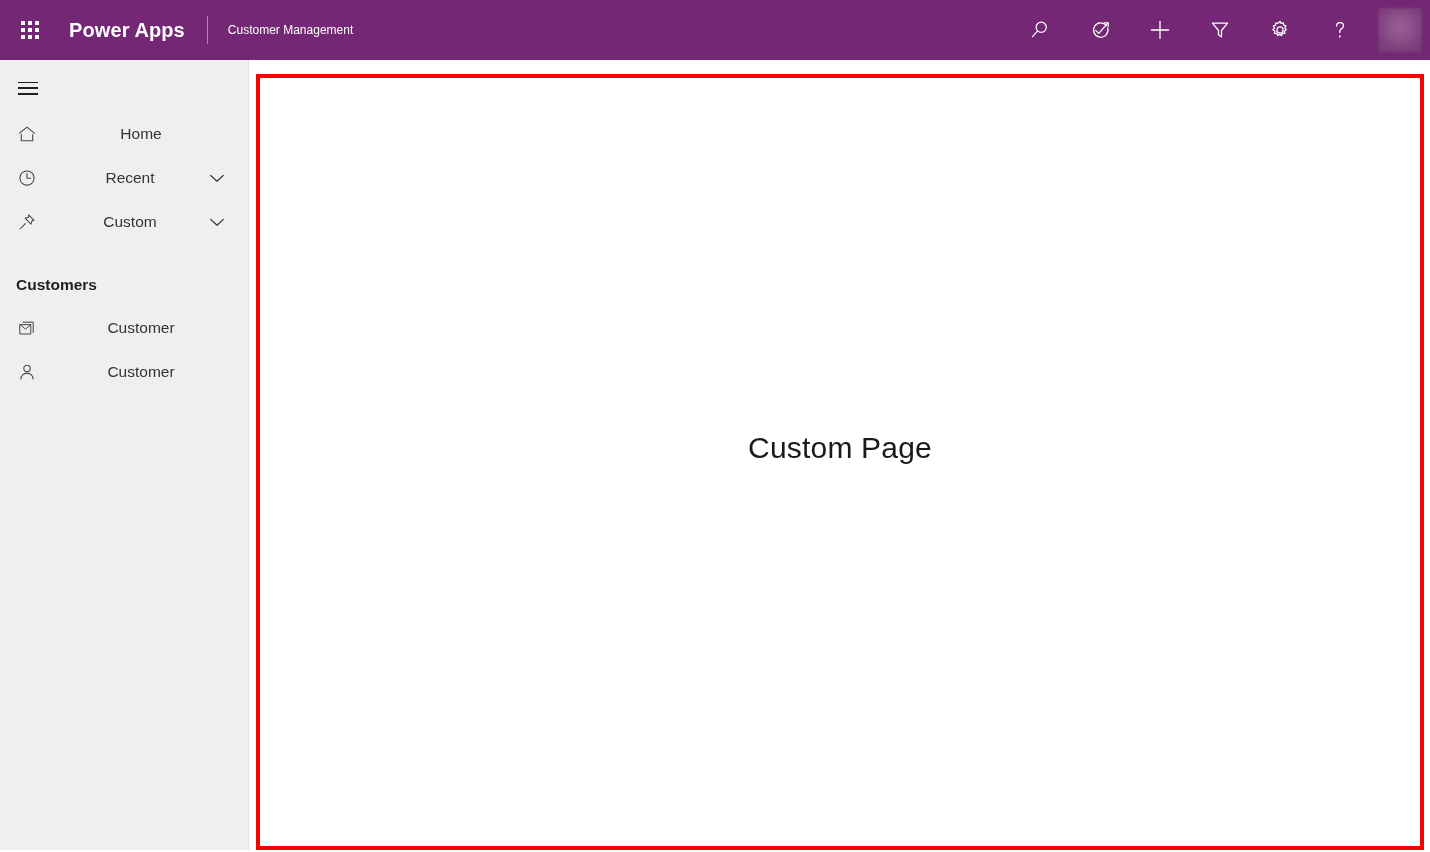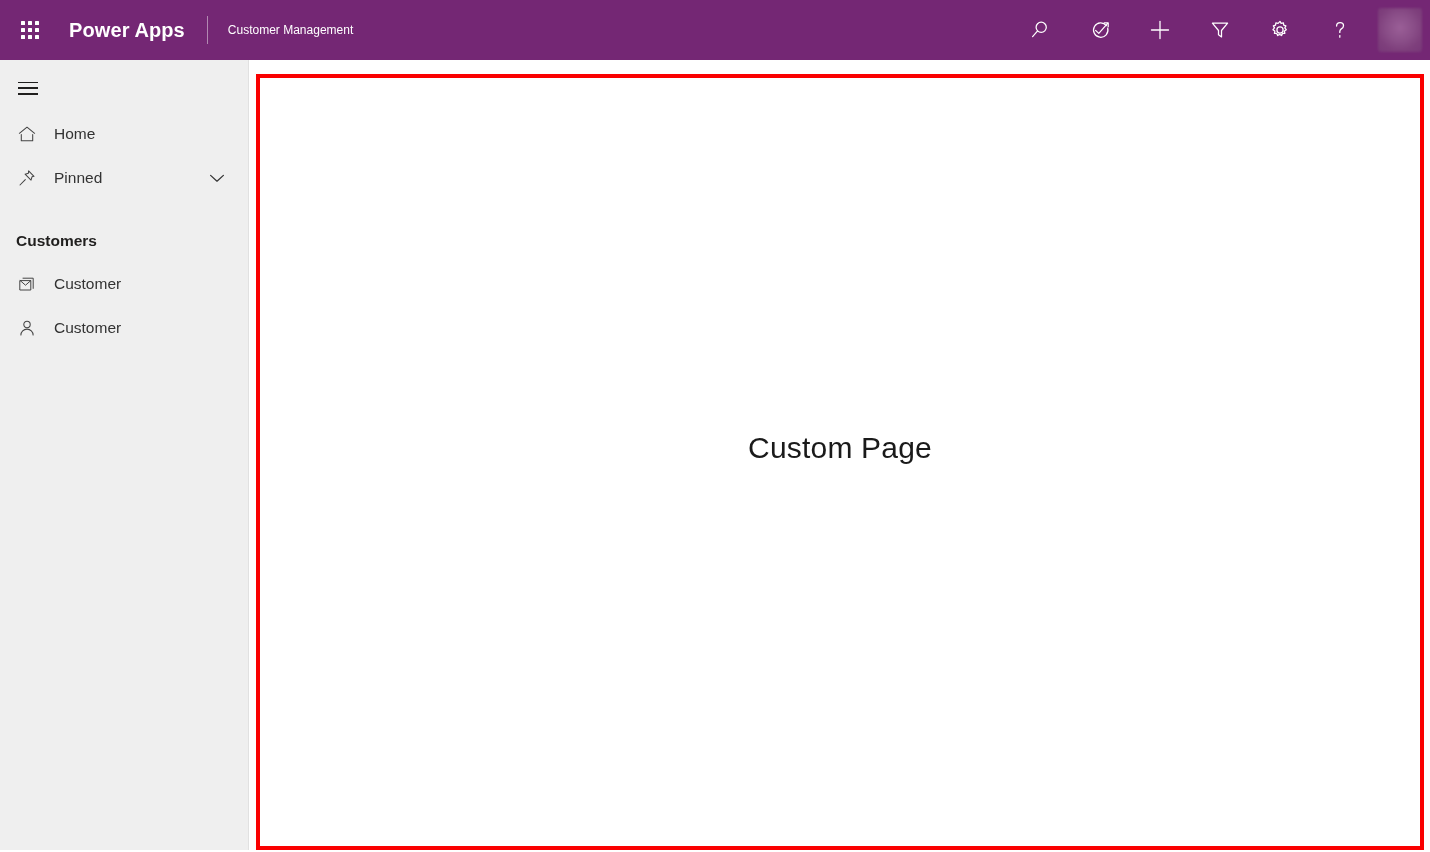--- a/index.html
+++ b/index.html
@@ -111,20 +111,21 @@
   .hamburger-lines i {
     display: block; width: 20px; height: 1.6px; background: #201f1e;
   }
   .nav-item {
     height: 44px;
     display: flex;
     align-items: center;
     padding-left: 16px;
     padding-right: 20px;
     cursor: pointer;
+    text-align: center;
   }
   .nav-icon {
     width: 22px; height: 22px;
     display: flex; align-items: center; justify-content: center;
     flex: 0 0 22px;
   }
   .nav-label {
     margin-left: 16px;
     font-size: 15.5px;
     color: #333333;
@@ -288,29 +289,43 @@
     <div class="nav-item">
       <span class="nav-icon">
         <svg width="20" height="20" viewBox="0 0 20 20" fill="none" stroke="#444444" stroke-width="1.05" stroke-linejoin="round" stroke-linecap="round">
           <path d="M2.4 9.3L10 3.2l7.6 6.1"></path>
           <path d="M4.3 10.6v6.2h11.4v-6.2"></path>
         </svg>
       </span>
       <span class="nav-label">Home</span>
     </div>
 
+    <div class="nav-item">
+      <span class="nav-icon">
+        <svg width="20" height="20" viewBox="0 0 20 20" fill="none" stroke="#444444" stroke-width="1.05" stroke-linecap="round">
+          <circle cx="10" cy="10" r="7.1"></circle>
+          <polyline points="10,5.4 10,10.2 13.6,10.2"></polyline>
+        </svg>
+      </span>
+      <span class="nav-label">Recent</span>
+      <span class="nav-chevron">
+        <svg width="20" height="20" viewBox="0 0 20 20" fill="none" stroke="#333333" stroke-width="1.25" stroke-linecap="round" stroke-linejoin="round">
+          <polyline points="3.6,7.4 10,13.2 16.4,7.4"></polyline>
+        </svg>
+      </span>
+    </div>
 
     <div class="nav-item">
       <span class="nav-icon">
         <svg width="20" height="20" viewBox="0 0 20 20" fill="none" stroke="#444444" stroke-width="1.05" stroke-linecap="round" stroke-linejoin="round">
           <path d="M11.6 2.9l5.4 5.4 -2.0 .5 -1.0 3.3 -5.9 -5.9 3.3 -1.0z"></path>
           <line x1="8.3" y1="11.6" x2="3.0" y2="17.0"></line>
         </svg>
       </span>
-      <span class="nav-label">Pinned</span>
+      <span class="nav-label">Custom</span>
       <span class="nav-chevron">
         <svg width="20" height="20" viewBox="0 0 20 20" fill="none" stroke="#333333" stroke-width="1.25" stroke-linecap="round" stroke-linejoin="round">
           <polyline points="3.6,7.4 10,13.2 16.4,7.4"></polyline>
         </svg>
       </span>
     </div>
 
     <div class="group-header">Customers</div>
     <div class="group-gap"></div>
 

